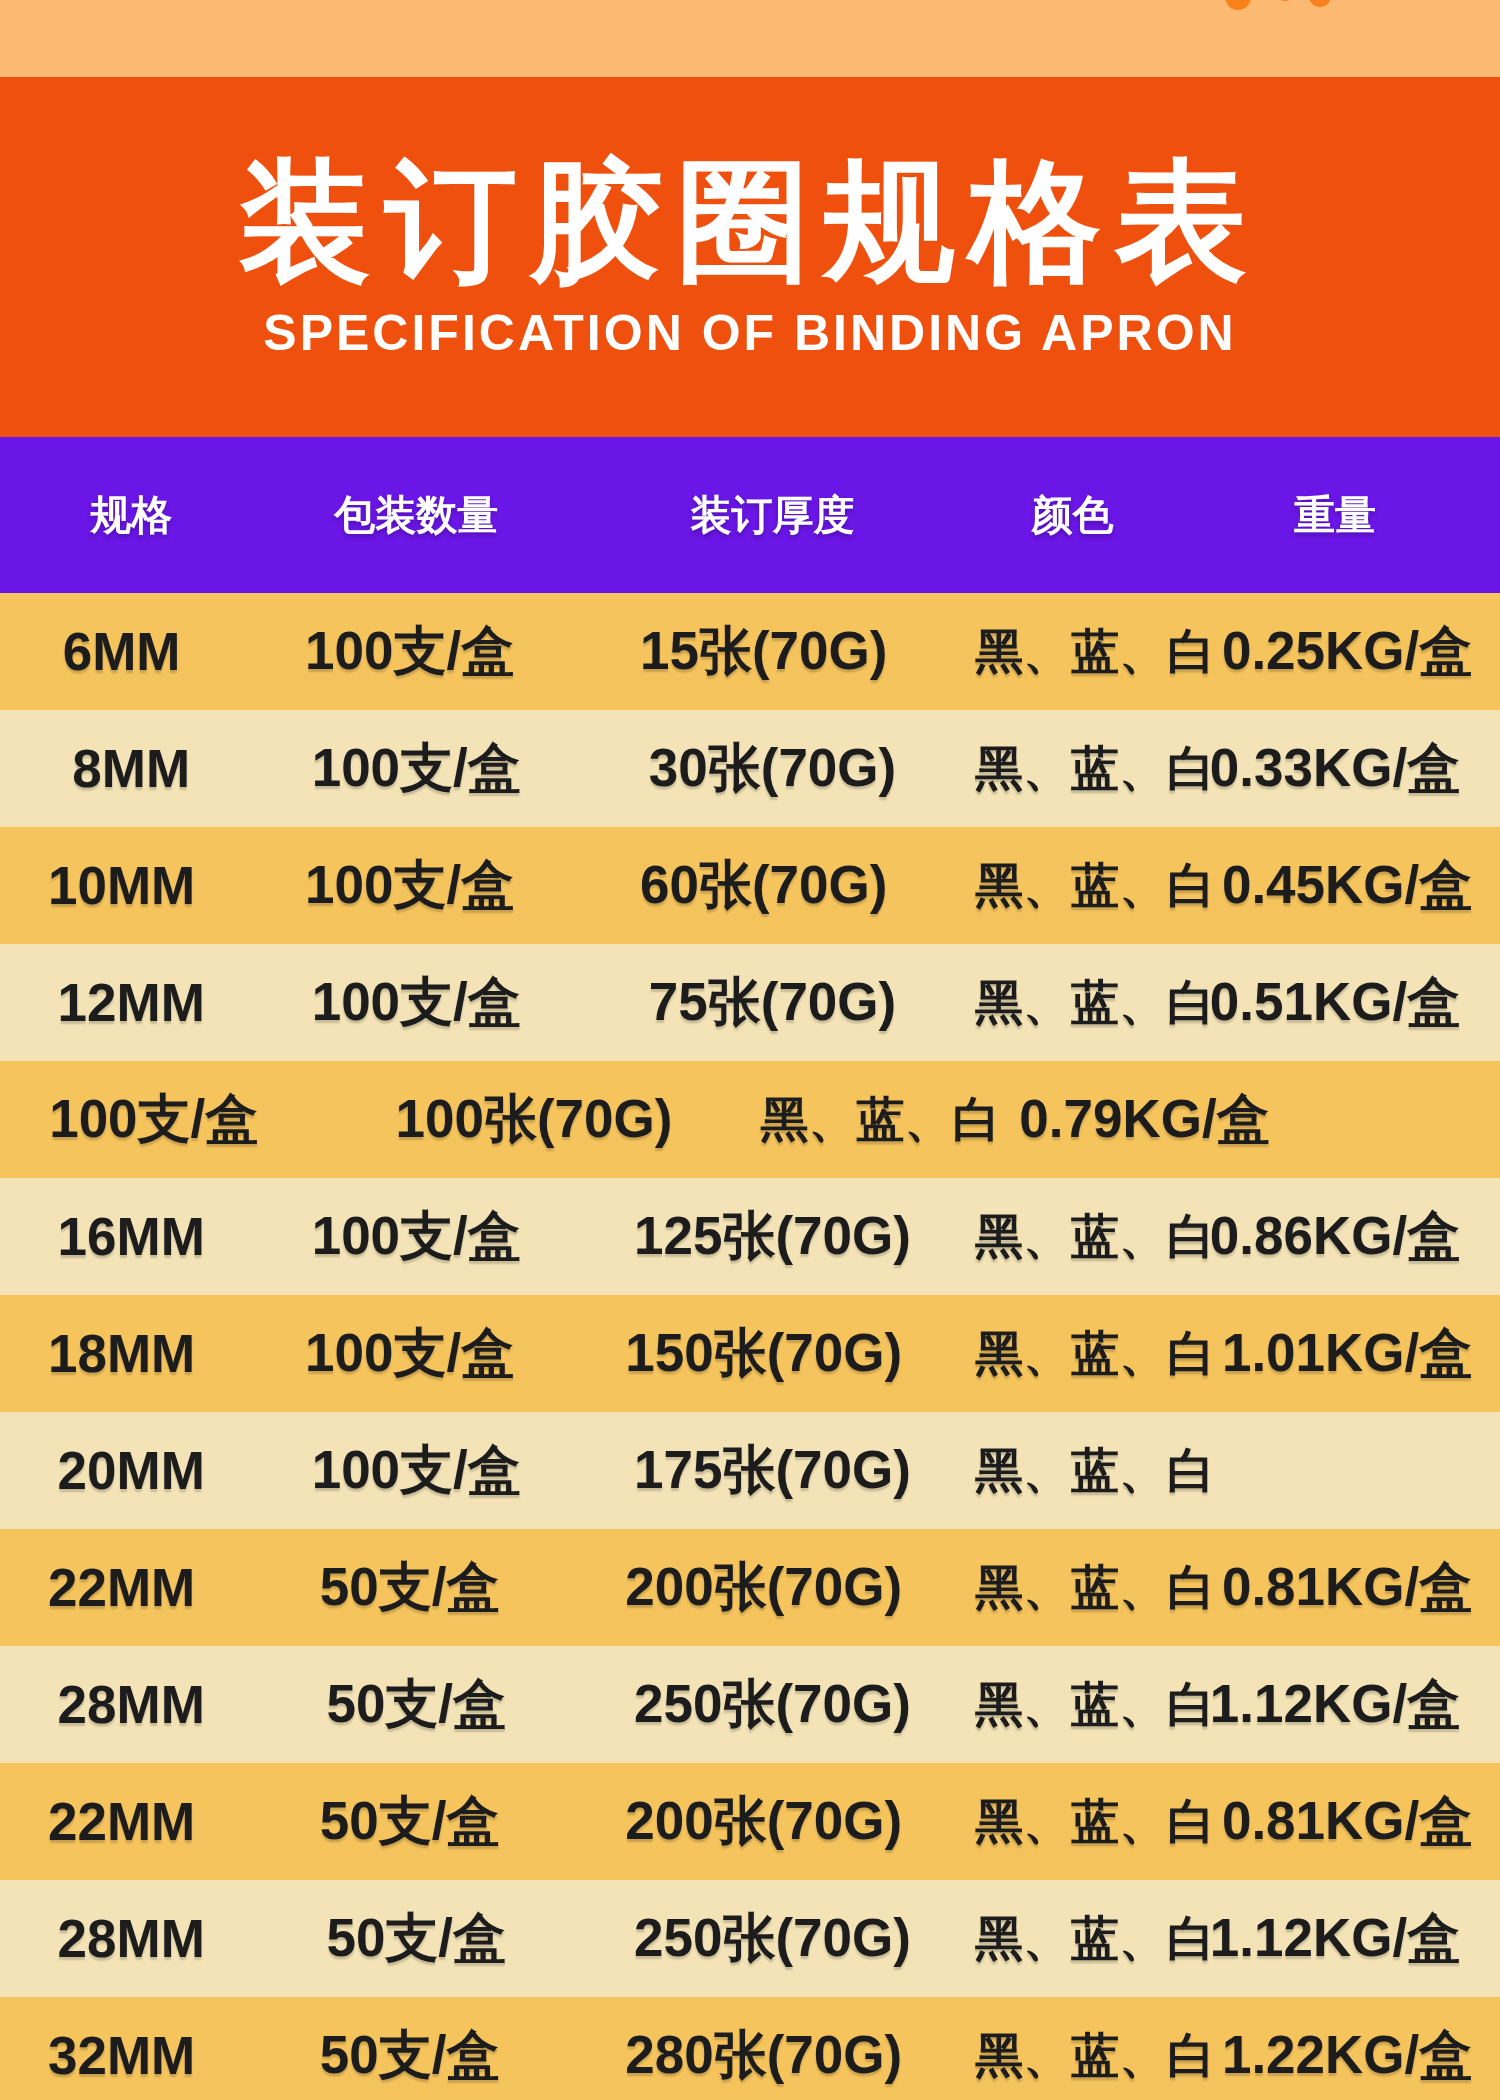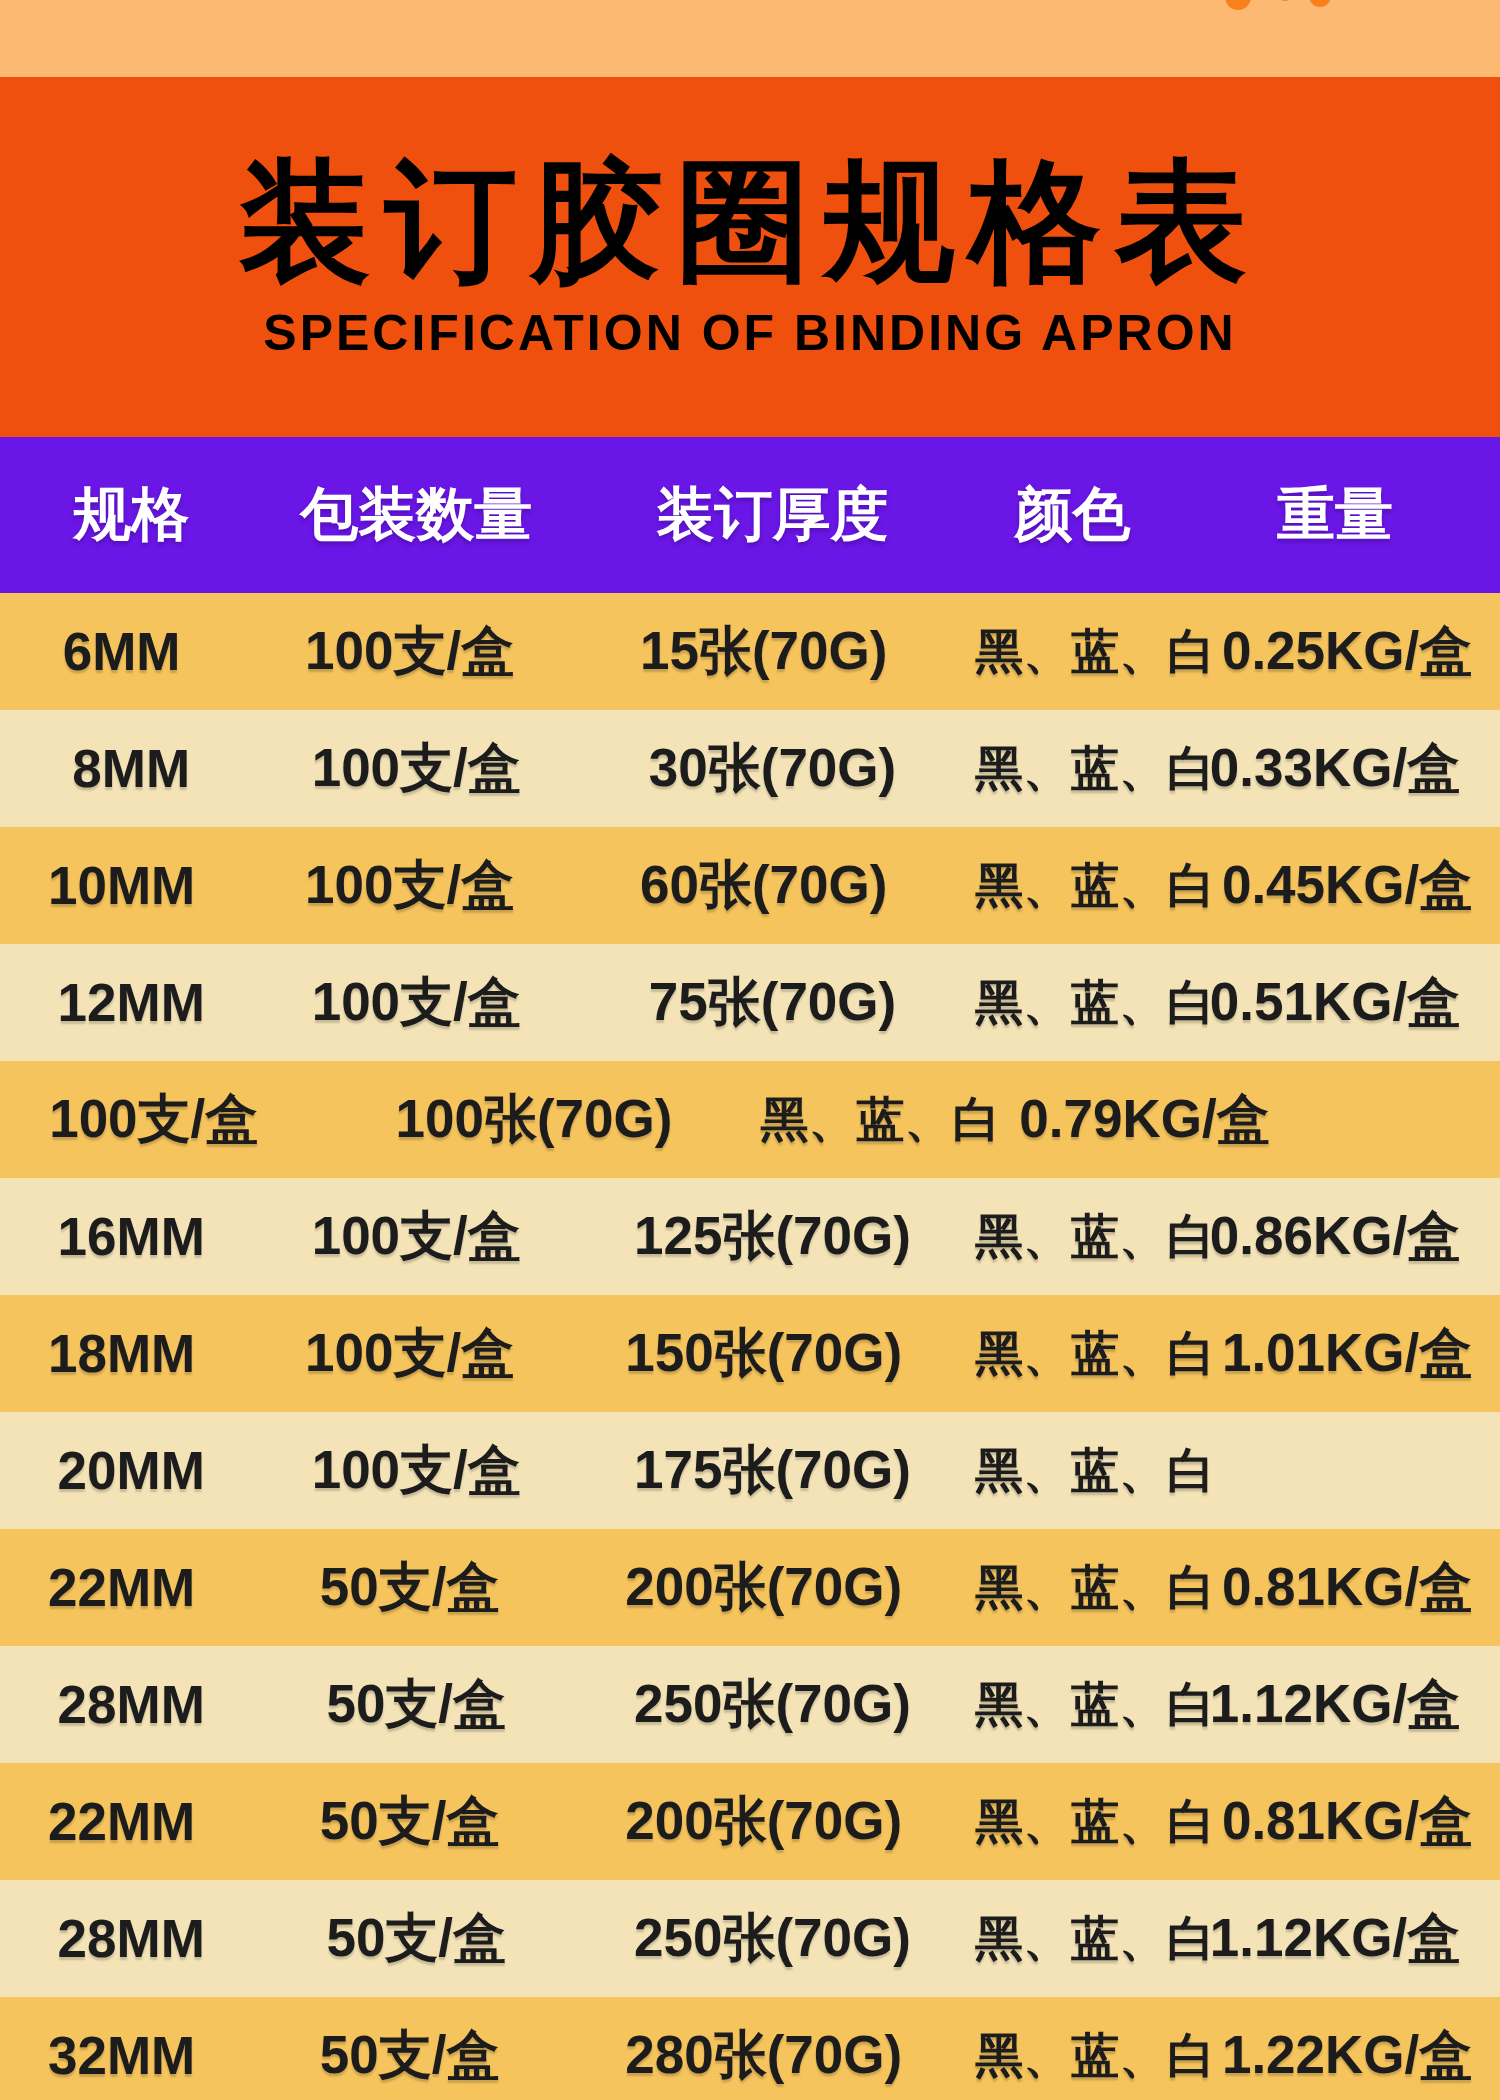--- a/index.html
+++ b/index.html
@@ -29,40 +29,40 @@
   .swoosh{
     position:absolute;top:0;left:1210px;
     overflow:visible;
   }
   
   .hero{
     width:100%;height:360px;
     background:var(--hero-bg);
     display:flex;flex-direction:column;
     align-items:center;justify-content:center;
-    color:#000000;text-align:center;
+    color:#ffffff;text-align:center;
   }
   .hero h1{
     font-size:132px;line-height:1.0;
     font-weight:900;letter-spacing:14px;
     white-space:nowrap;
   }
   .hero p{
     margin-top:20px;
     font-size:50px;line-height:1.0;
     font-weight:700;letter-spacing:3px;
     white-space:nowrap;
   }
   
   .thead{
     width:100%;height:156px;
     background:var(--header-bg);
     display:flex;align-items:center;
     color:var(--header-text);
-    font-size:58px;font-weight:800;
+    font-size:41px;font-weight:800;
     text-shadow:0 3px 4px rgba(30,0,70,.30);
   }
   .row{
     width:100%;height:117px;
     display:flex;align-items:center;
     color:var(--row-text);
     font-size:53px;font-weight:700;
     text-shadow:0 3px 2px rgba(0,0,0,.18);
   }
   .row.dark{background:var(--row-dark);gap:24px;}

